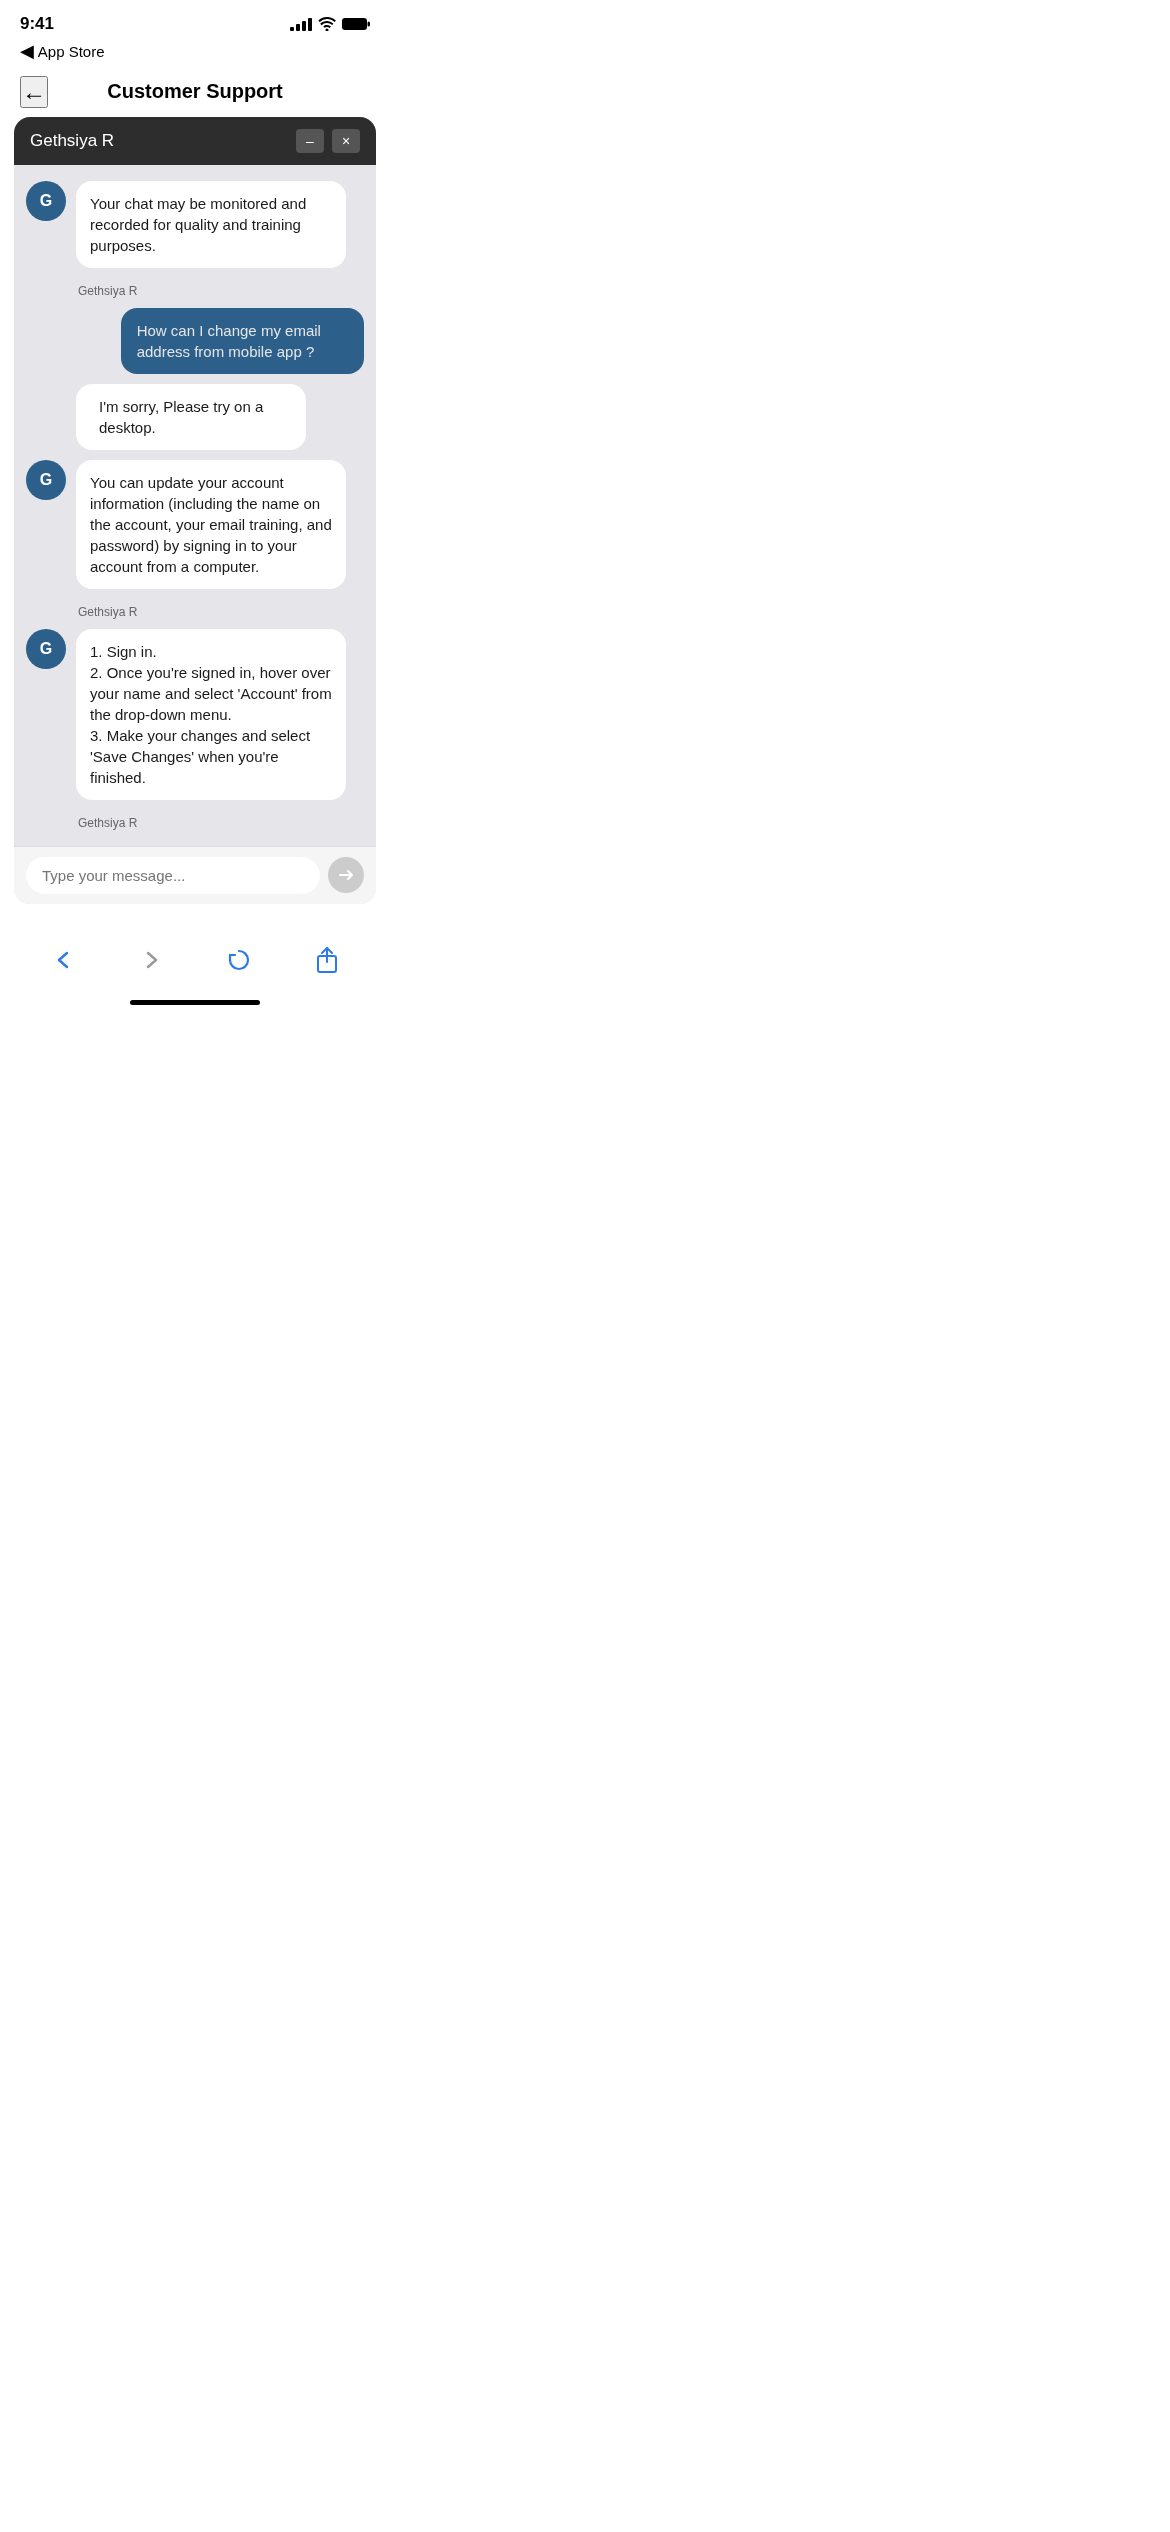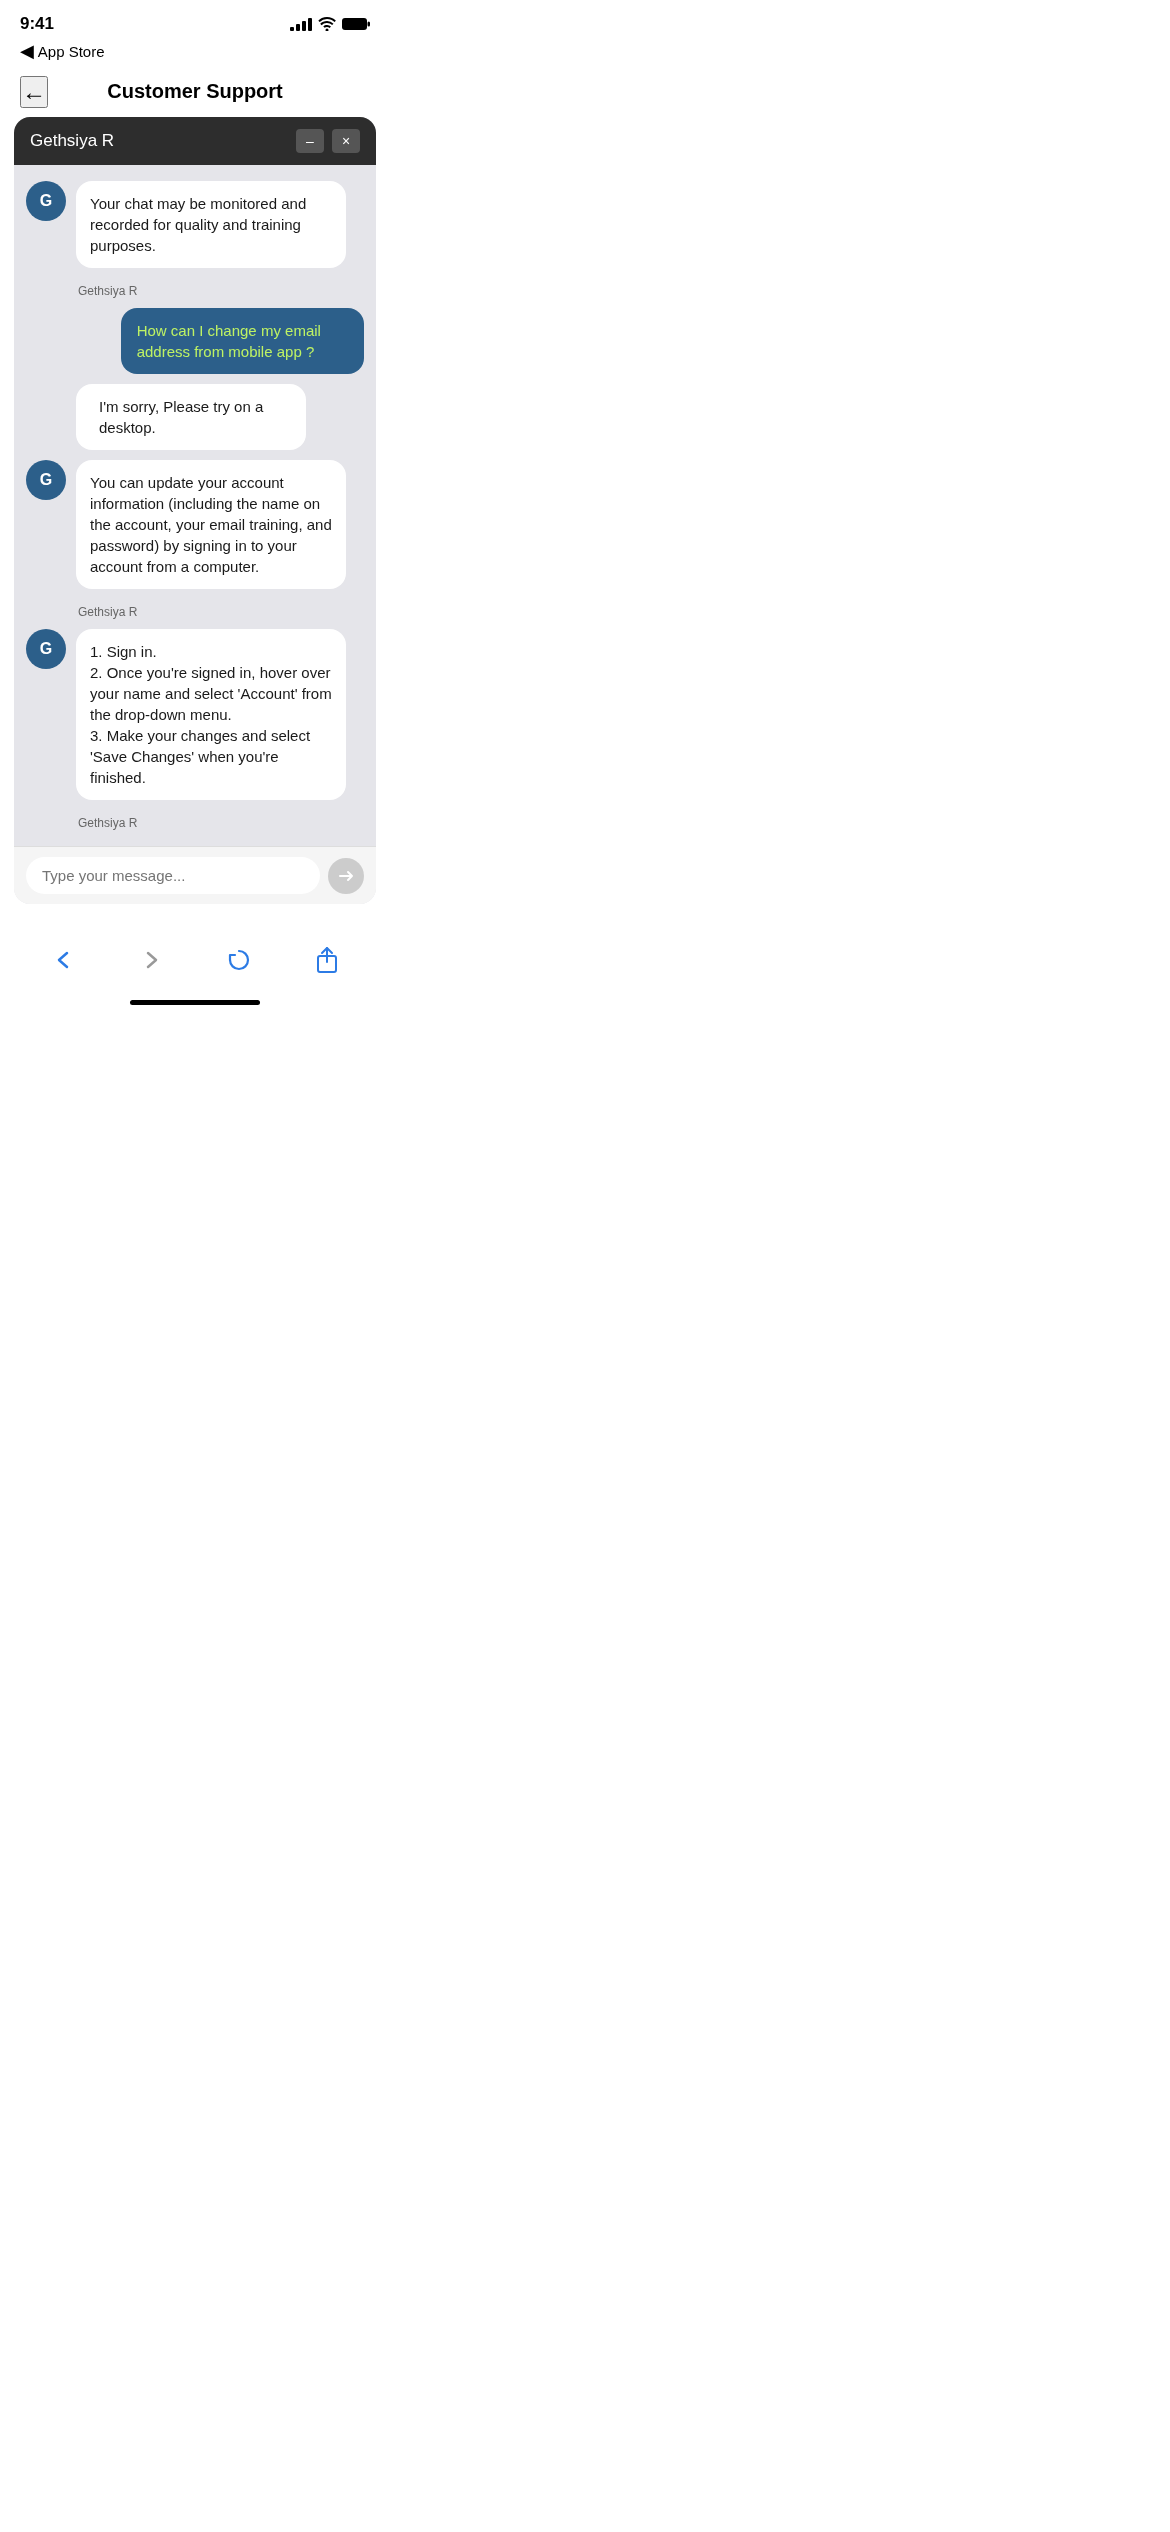--- a/index.html
+++ b/index.html
@@ -176,41 +176,41 @@
     .user-row {
       display: flex;
       justify-content: flex-end;
     }
     .user-bubble {
       background: #2c5f8a;
       border-radius: 16px;
       padding: 12px 16px;
       font-size: 15px;
       line-height: 1.4;
-      color: #bef264;
+      color: #e5e5e5;
       max-width: 72%;
     }
 
     
     .standalone-agent-bubble {
       background: #fff;
       border-radius: 16px;
       padding: 12px 23px;
       font-size: 15px;
       line-height: 1.4;
       color: #1a1a1a;
       max-width: 80%;
     }
 
     
     .chat-input-area {
       background: #f5f5f5;
       padding: 10px 12px;
       display: flex;
-      align-items: center;
+      align-items: flex-start;
       gap: 8px;
       border-top: 1px solid #ddd;
     }
     .message-input {
       flex: 1;
       background: #fff;
       border: none;
       border-radius: 20px;
       padding: 10px 16px;
       font-size: 15px;

